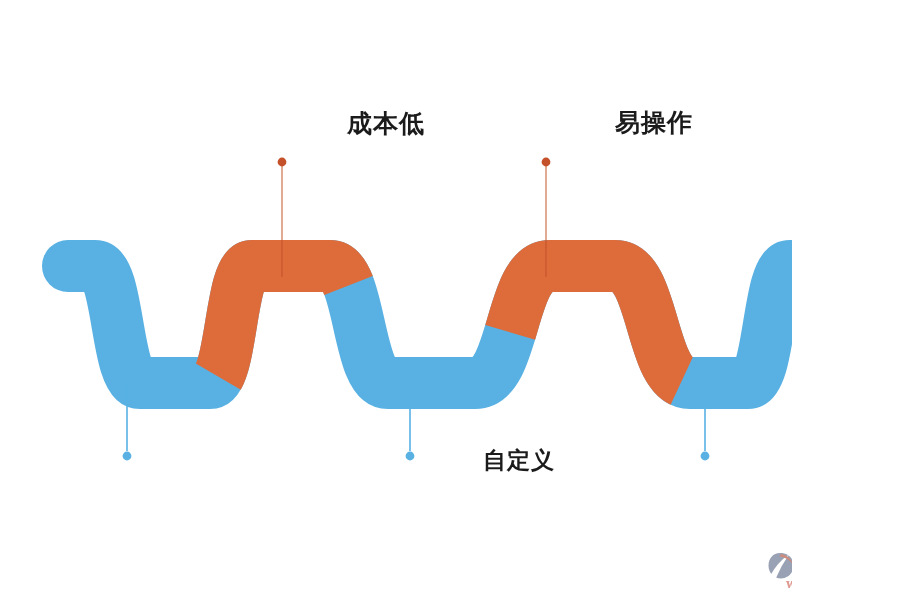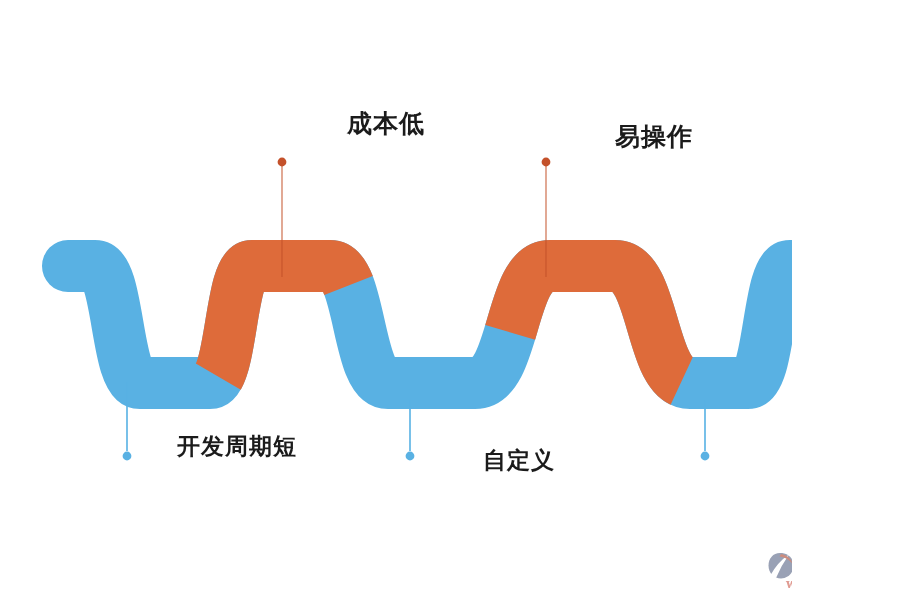--- a/index.html
+++ b/index.html
@@ -145,22 +145,21 @@
       <line class="co-line-blue" x1="410" y1="400" x2="410" y2="451"></line>
       <circle class="co-dot-blue" cx="410" cy="456" r="4.4"></circle>
     </g>
     <g>
       <line class="co-line-blue" x1="705" y1="400" x2="705" y2="451"></line>
       <circle class="co-dot-blue" cx="705" cy="456" r="4.4"></circle>
     </g>
   </svg>
 
   <div class="label top" style="left:347px; top:110px">成本低</div>
-  <div class="label top" style="left:615px; top:123px">易操作</div>
-  <div class="label bottom" style="left:177px; top:434px">开发周期短</div>
+  <div class="label top" style="left:615px; top:109px">易操作</div>
   <div class="label bottom" style="left:483px; top:448px">自定义</div>
 
   <div class="watermark">
     <svg class="wm-logo" width="28" height="30" viewBox="0 0 28 30">
       <path d="M13 2 C6 2 1.5 7.5 1.5 14.5 C1.5 22 7 27.5 14 27.5 C21 27.5 26.5 22 26.5 14.5 C26.5 8 22 2 13 2 Z" fill="#99A1B5"></path>
       <path d="M3 25 Q10.5 11 22 3.5 Q14.5 14 9 27 Z" fill="#ffffff"></path>
       <path d="M14 3 Q23 4.5 25.5 12.5 Q20 6.5 12.5 5.5 Z" fill="#CC8C7E"></path>
     </svg>
     <div class="wm-url">www.fanpusoft.com</div>
   </div>

